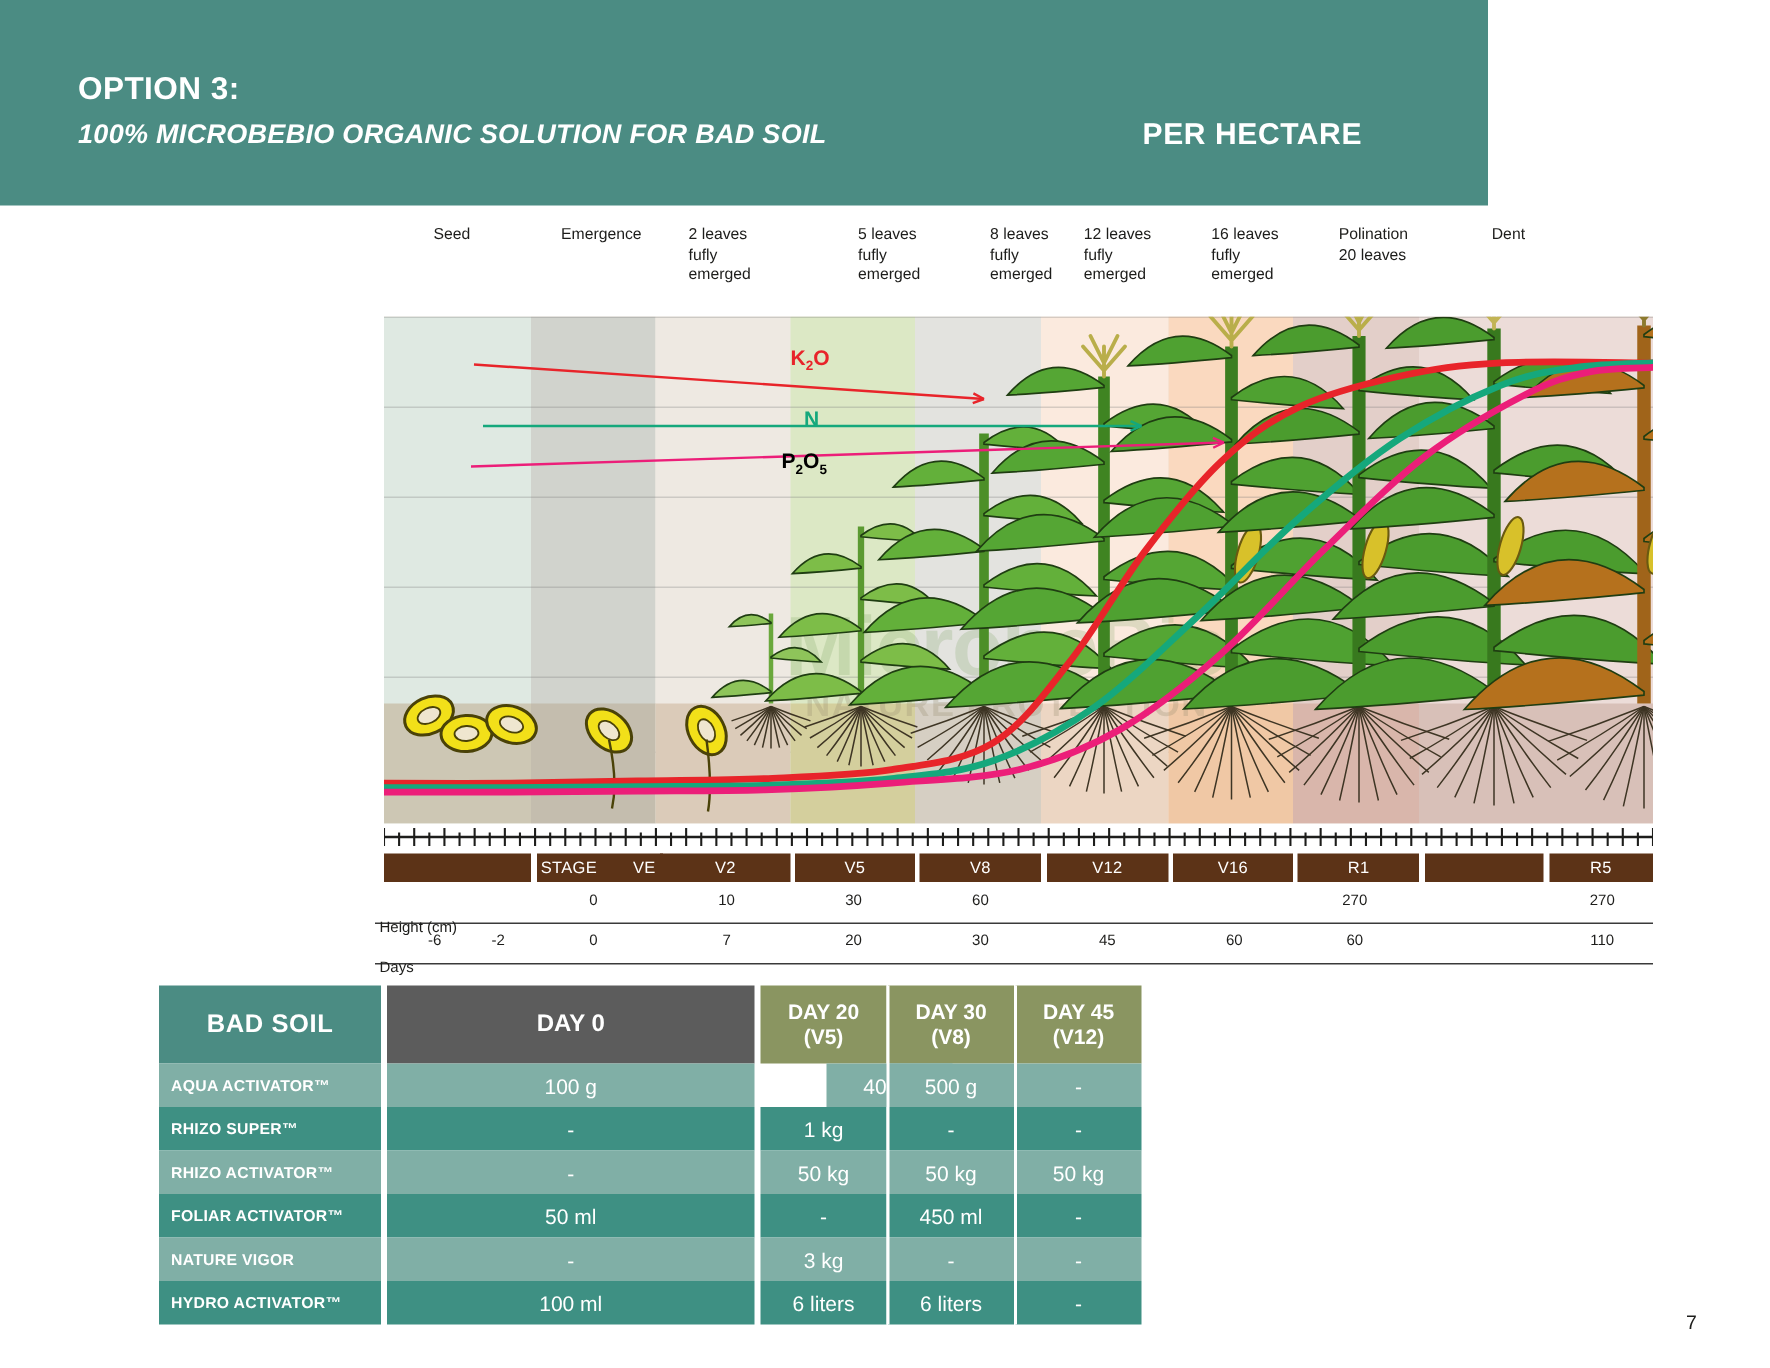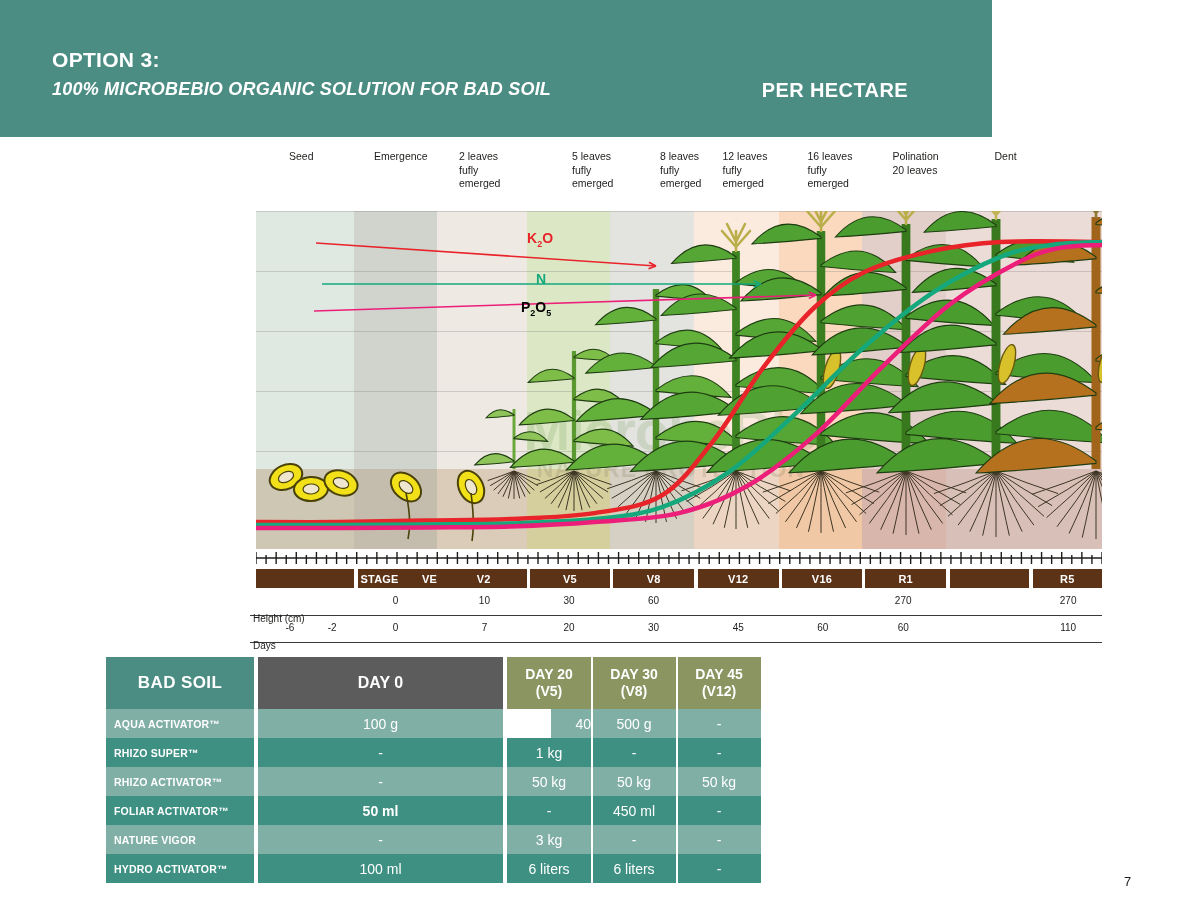--- a/index.html
+++ b/index.html
@@ -28,21 +28,21 @@
   #lbl-k{left:271px;top:19px;color:#e8242a;}
   #lbl-n{left:280px;top:60px;color:#15a87c;}
   #lbl-p{left:265px;top:88px;color:#000000;}
   .curve-label sub{font-size:9px;}
 
   
   #ruler{position:absolute;left:256px;top:551px;width:846px;height:15px;}
 
   
   #stagebar{position:absolute;left:256px;top:569px;width:846px;height:19px;}
-  .stage-cell{position:absolute;top:0;height:19px;background:#5c3317;color:#ffffff;font-size:11px;font-weight:bold;
+  .stage-cell{position:absolute;top:0;height:19px;background:#5c3317;color:#ffffff;font-size:11px;font-weight:normal;
               display:flex;align-items:center;justify-content:center;letter-spacing:.2px;}
 
   
   #hd-block{position:absolute;left:250px;top:589px;width:852px;}
   .hd-row{position:relative;height:26px;border-bottom:1px solid #3a3a3a;}
   .hd-label{position:absolute;left:3px;top:24px;font-size:10px;color:#1d1d1b;}
   .hd-val{position:absolute;top:6px;font-size:10px;color:#1d1d1b;text-align:center;}
 
   
   #prod-table{position:absolute;left:106px;top:657px;}
@@ -508,21 +508,21 @@
     <div class="pt-cell row-dk pt-val" style="left: 152px; top: 81px; width: 245px; height: 29px;">-</div>
     <div class="pt-cell row-dk pt-val" style="left: 401px; top: 81px; width: 84px; height: 29px;">1 kg</div>
     <div class="pt-cell row-dk pt-val" style="left: 486px; top: 81px; width: 84px; height: 29px;">-</div>
     <div class="pt-cell row-dk pt-val" style="left: 571px; top: 81px; width: 84px; height: 29px;">-</div>
     <div class="pt-cell row-lt pt-name" style="left: 0px; top: 110px; width: 148px; height: 29px;">RHIZO ACTIVATOR™</div>
     <div class="pt-cell row-lt pt-val" style="left: 152px; top: 110px; width: 245px; height: 29px;">-</div>
     <div class="pt-cell row-lt pt-val" style="left: 401px; top: 110px; width: 84px; height: 29px;">50 kg</div>
     <div class="pt-cell row-lt pt-val" style="left: 486px; top: 110px; width: 84px; height: 29px;">50 kg</div>
     <div class="pt-cell row-lt pt-val" style="left: 571px; top: 110px; width: 84px; height: 29px;">50 kg</div>
     <div class="pt-cell row-dk pt-name" style="left: 0px; top: 139px; width: 148px; height: 29px;">FOLIAR ACTIVATOR™</div>
-    <div class="pt-cell row-dk pt-val" style="left: 152px; top: 139px; width: 245px; height: 29px; font-weight: bold;">50 ml</div>
+    <div class="pt-cell row-dk pt-val" style="left: 152px; top: 139px; width: 245px; height: 29px;">50 ml</div>
     <div class="pt-cell row-dk pt-val" style="left: 401px; top: 139px; width: 84px; height: 29px;">-</div>
     <div class="pt-cell row-dk pt-val" style="left: 486px; top: 139px; width: 84px; height: 29px;">450 ml</div>
     <div class="pt-cell row-dk pt-val" style="left: 571px; top: 139px; width: 84px; height: 29px;">-</div>
     <div class="pt-cell row-lt pt-name" style="left: 0px; top: 168px; width: 148px; height: 29px;">NATURE VIGOR</div>
     <div class="pt-cell row-lt pt-val" style="left: 152px; top: 168px; width: 245px; height: 29px;">-</div>
     <div class="pt-cell row-lt pt-val" style="left: 401px; top: 168px; width: 84px; height: 29px;">3 kg</div>
     <div class="pt-cell row-lt pt-val" style="left: 486px; top: 168px; width: 84px; height: 29px;">-</div>
     <div class="pt-cell row-lt pt-val" style="left: 571px; top: 168px; width: 84px; height: 29px;">-</div>
     <div class="pt-cell row-dk pt-name" style="left: 0px; top: 197px; width: 148px; height: 29px;">HYDRO ACTIVATOR™</div>
     <div class="pt-cell row-dk pt-val" style="left: 152px; top: 197px; width: 245px; height: 29px;">100 ml</div>

